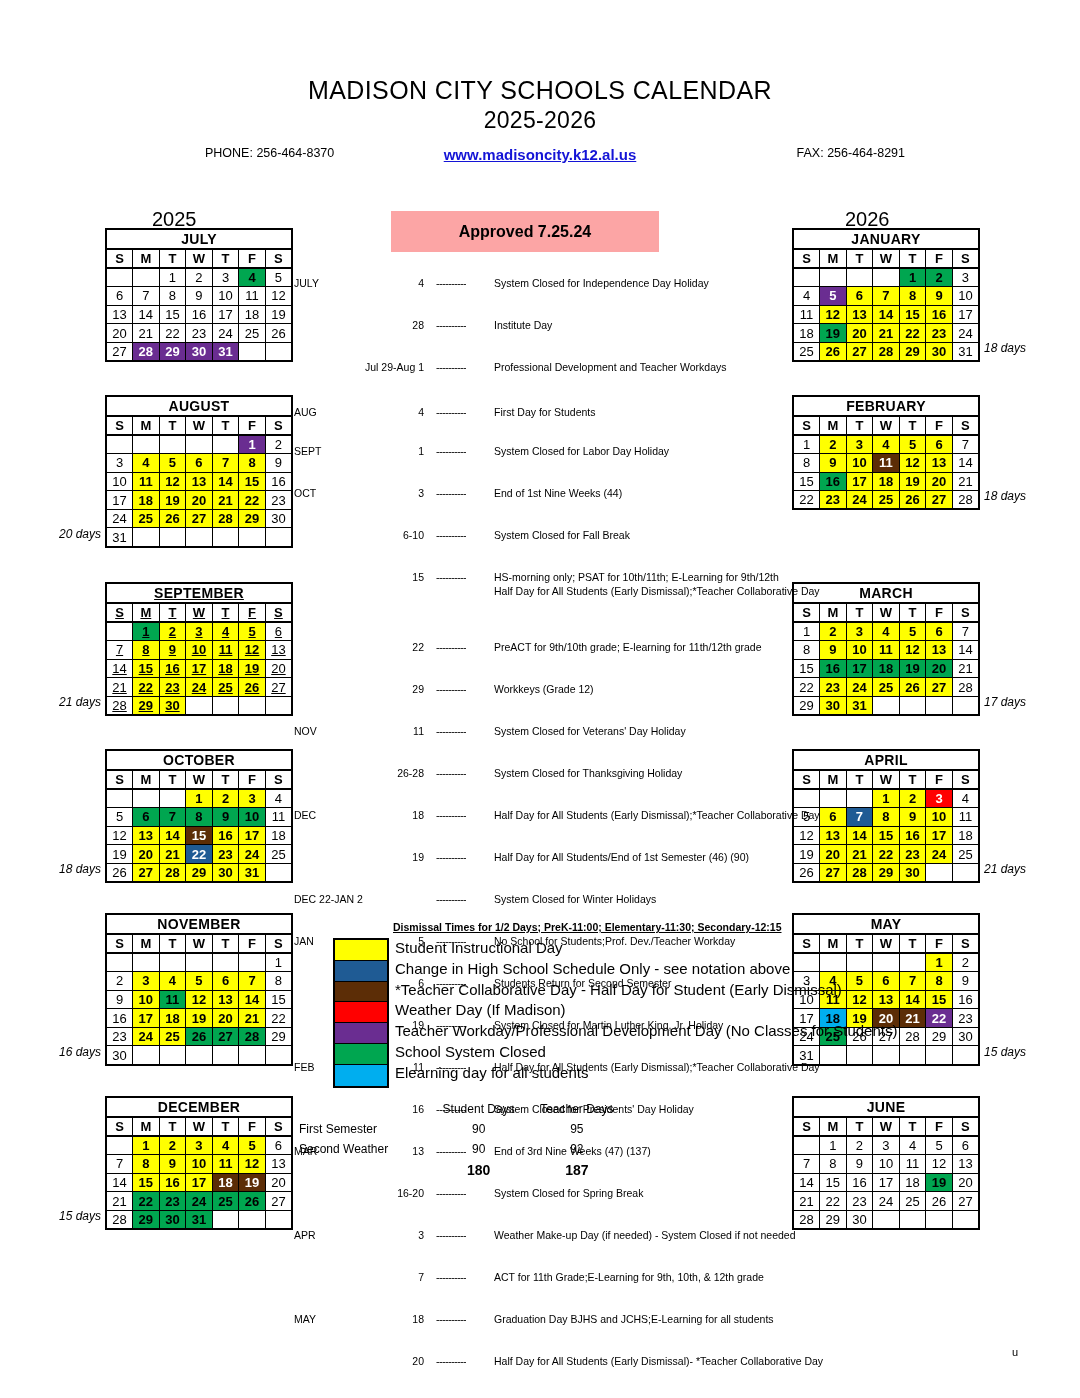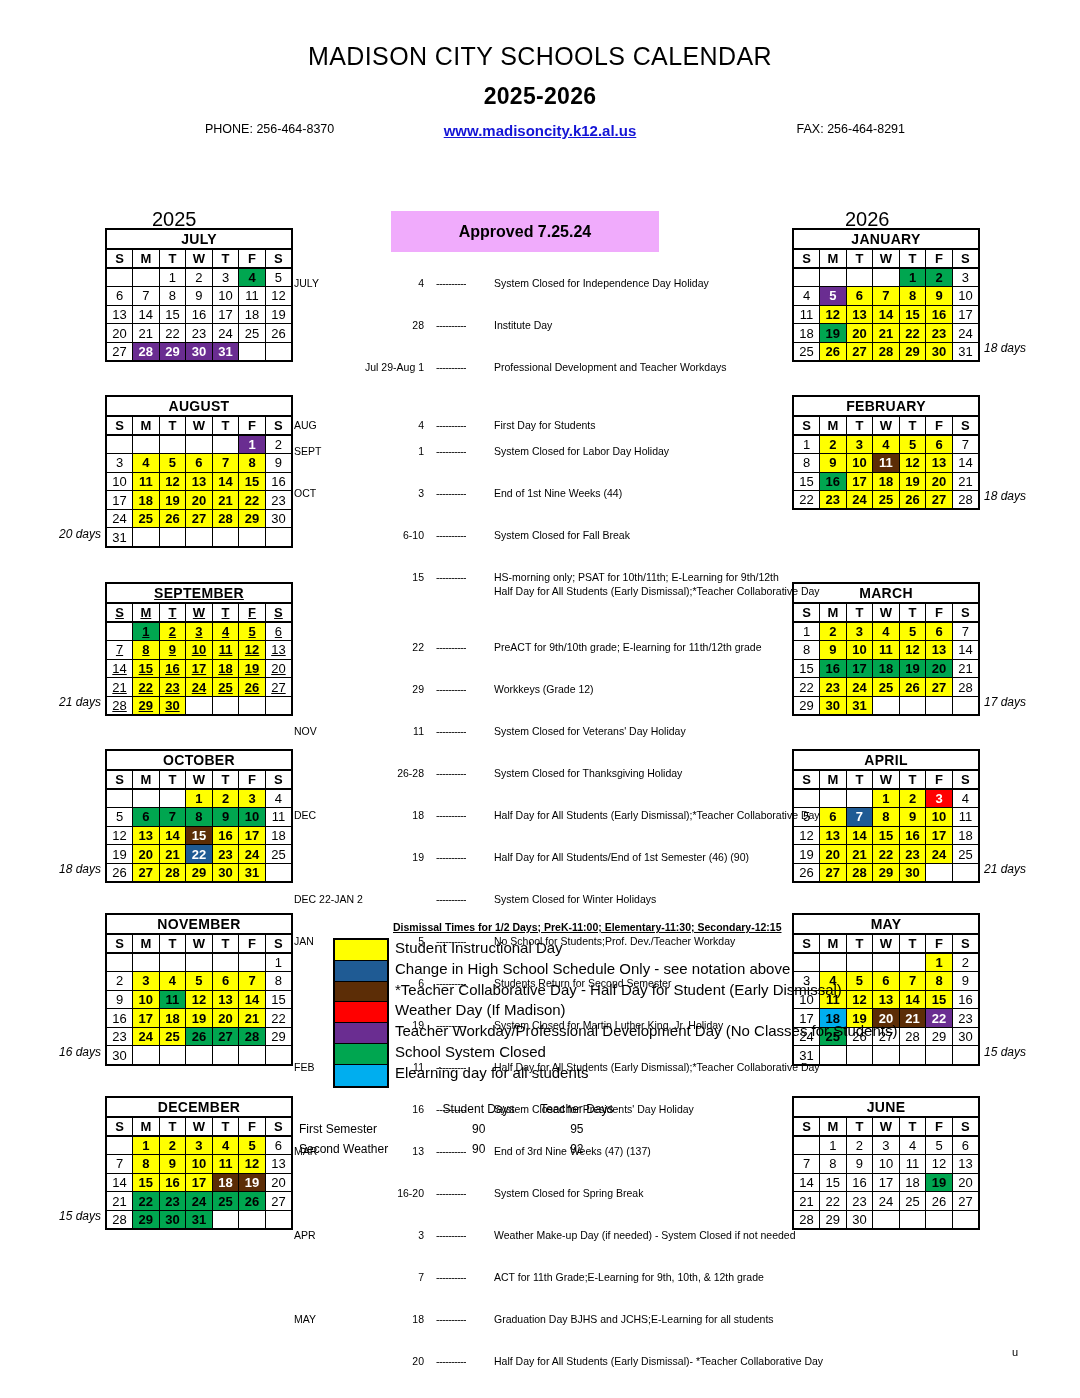--- a/index.html
+++ b/index.html
@@ -7,23 +7,23 @@
   body {
     width: 1080px; height: 1398px;
     background: #ffffff;
     font-family: "Liberation Sans", sans-serif;
     color: #000000;
     position: relative;
     overflow: hidden;
   }
 
   
-  .header { text-align:center; padding-top: 42px; }
+  .header { text-align:center; padding-top: 76px; }
   .title-main { font-size: 25px; letter-spacing: .4px; }
-  .title-years { font-size: 23px; font-weight: bold; margin-top: 12px; letter-spacing: .3px; }
+  .title-years { font-size: 23px; font-weight: normal; margin-top: 2px; letter-spacing: .3px; }
   .address { font-size: 12.5px; margin-top: 12px; }
 
   .contact-row {
     position: relative;
     margin-top: 12px;
     height: 22px;
   }
   .phone { position:absolute; left: 205px; top:0; font-size: 12.5px; }
   .website {
     position:absolute; left:0; right:0; top:0;
@@ -33,21 +33,21 @@
   .fax { position:absolute; right: 175px; top:0; font-size: 12.5px; }
 
   
   .year-left { position:absolute; left: 152px; top: 208px; font-size: 20px; }
   .year-right { position:absolute; left: 845px; top: 208px; font-size: 20px; }
 
   
   .approved {
     position:absolute; left: 391px; top: 211px;
     width: 268px; height: 41px;
-    background: #f0abfc;
+    background: #fca5a5;
     display:flex; align-items:center; justify-content:center;
     font-size: 16px; font-weight: bold;
   }
 
   
   .month { position:absolute; width: 188px; }
   .month.left  { left: 105px; }
   .month.right { left: 792px; }
 
   table.cal {
@@ -940,21 +940,21 @@
       <span class="dy">28</span>
       <span class="dash">----------</span>
       <span class="txt">Institute Day</span>
     </div>
     <div class="ev" style="top: 42px;">
       <span class="mo"></span>
       <span class="dy wide">Jul 29-Aug 1</span>
       <span class="dash">----------</span>
       <span class="txt">Professional Development and Teacher Workdays</span>
     </div>
-    <div class="ev" style="top: 79px; padding-left: 8px;">
+    <div class="ev" style="top: 66px; padding-left: 8px;">
       <span class="mo">AUG</span>
       <span class="dy">4</span>
       <span class="dash">----------</span>
       <span class="txt">First Day for Students</span>
     </div>
     <div class="ev" style="top: 84px;">
       <span class="mo">SEPT</span>
       <span class="dy">1</span>
       <span class="dash">----------</span>
       <span class="txt">System Closed for Labor Day Holiday</span>
@@ -1126,16 +1126,21 @@
   <tr>
     <td class="lbl">First Semester</td>
     <td class="col">90</td>
     <td class="col">95</td>
   </tr>
   <tr>
     <td class="lbl">Second Weather</td>
     <td class="col">90</td>
     <td class="col">92</td>
   </tr>
+  <tr>
+    <td class="lbl"></td>
+    <td class="col tot">180</td>
+    <td class="col tot">187</td>
+  </tr>
 </tbody>
   </table>
 
 <div class="corner-u">u</div>
 
 </body></html>

